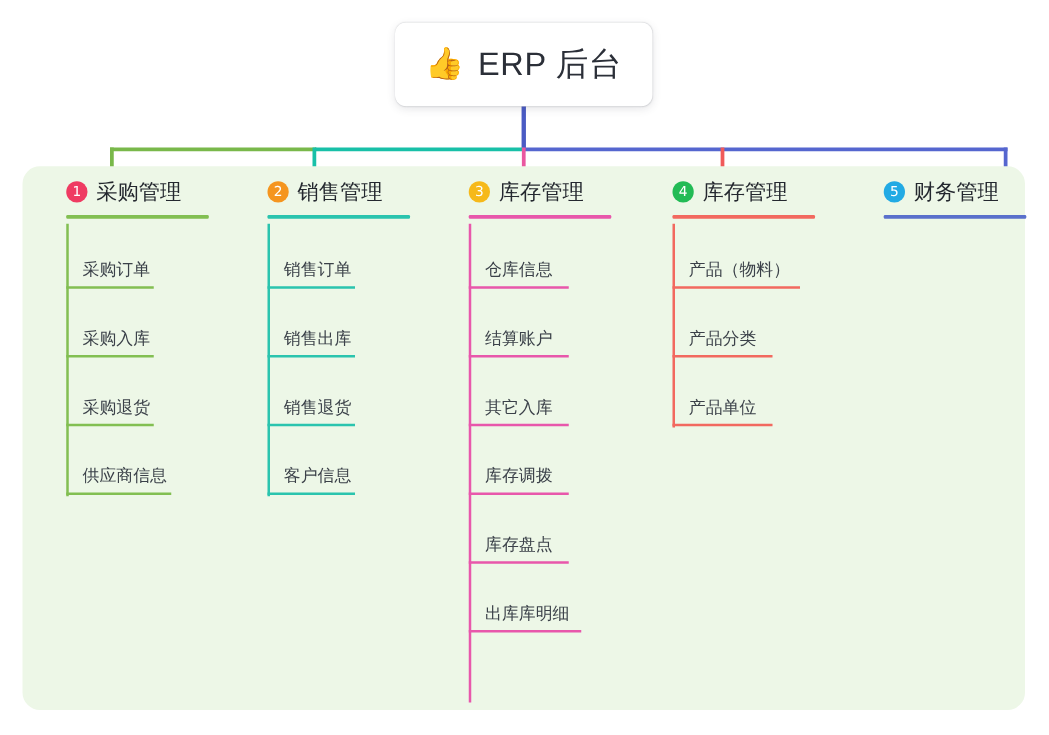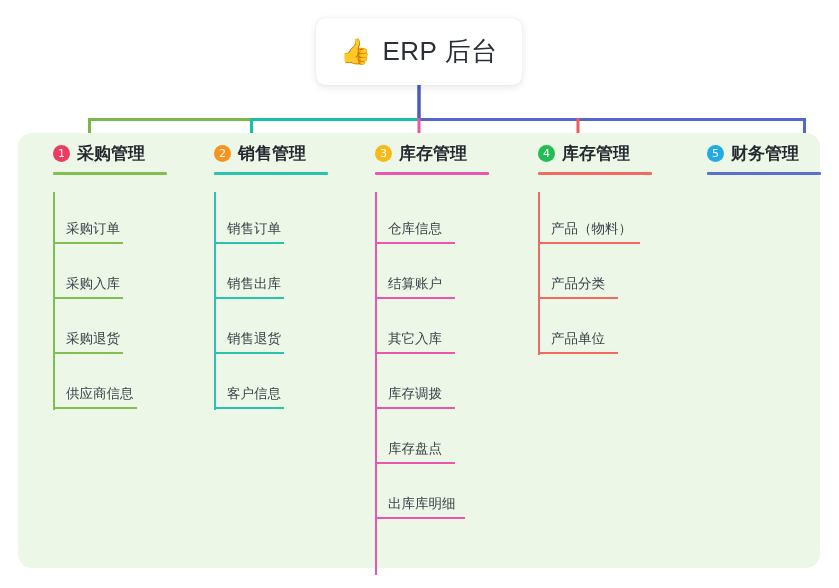--- a/index.html
+++ b/index.html
@@ -91,32 +91,31 @@
     font-size: 11px;
     line-height: 17px;
     text-align: center;
     flex: 0 0 auto;
     font-family: "DejaVu Sans", sans-serif;
   }
   .col-title {
     font-size: 17px;
     color: #24282f;
     white-space: nowrap;
-    font-weight: bold;
   }
   .col-rule {
     height: 3px;
     margin-top: 6px;
     border-radius: 1px;
   }
 
   
   .items {
     position: relative;
-    margin-top: 17px;
+    margin-top: 4px;
   }
   .spine {
     position: absolute;
     left: 20px;
     top: 0;
     width: 2px;
   }
   .leaf {
     position: relative;
     height: 55px;

